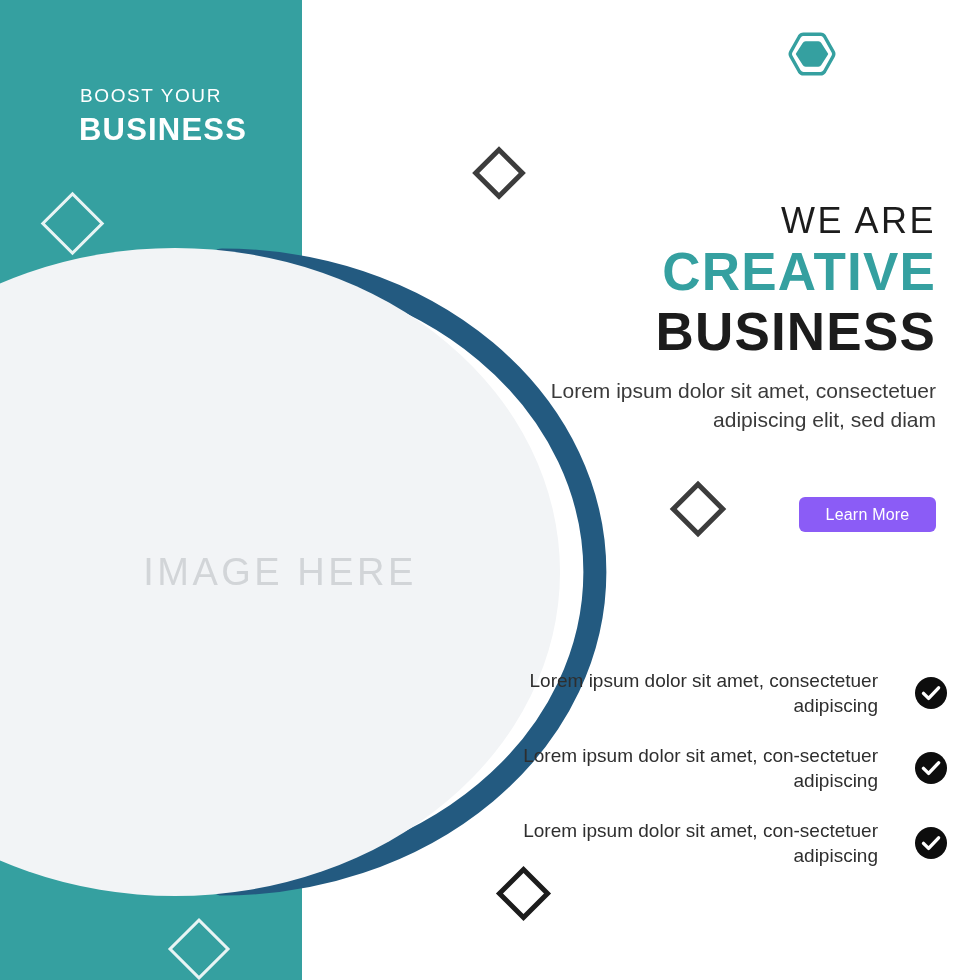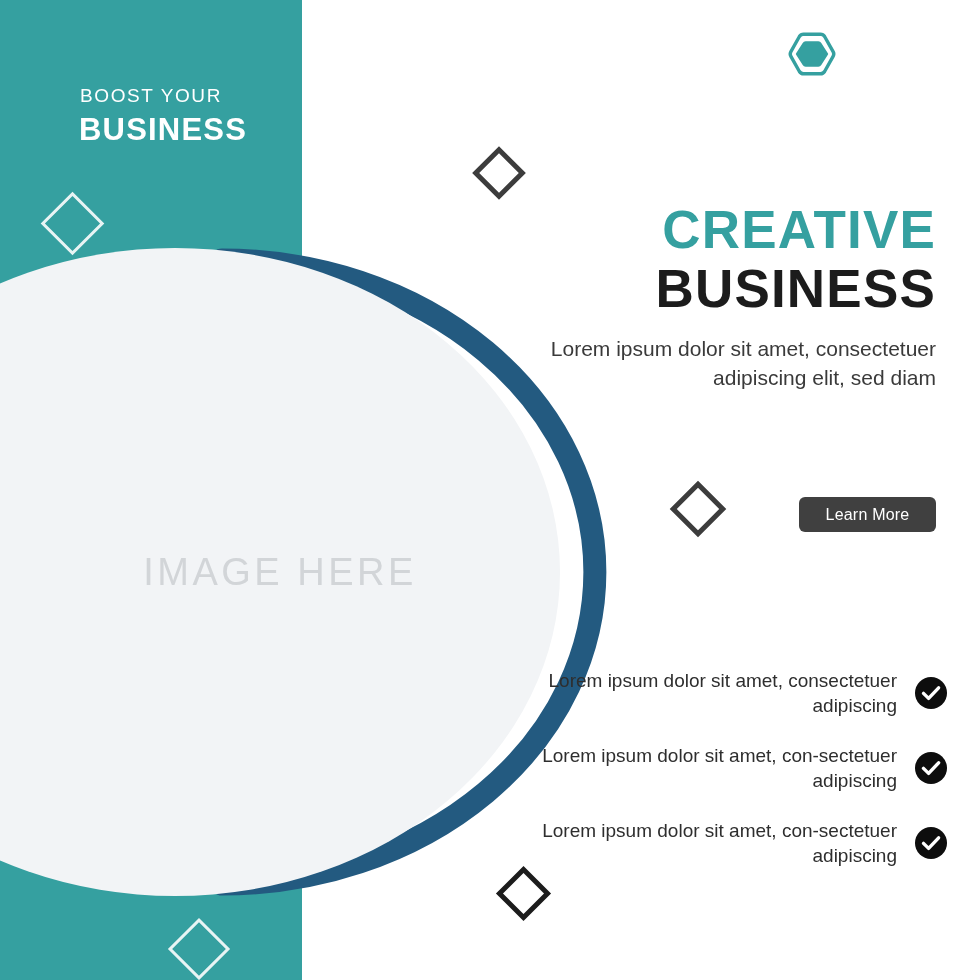--- a/index.html
+++ b/index.html
@@ -158,21 +158,21 @@
     font-weight:300;
     color:#3a3a3a;
     line-height:1.38;
     display:block;
   }
 
   .learn-more-btn {
     position:absolute;
     left:799px; top:497px;
     width:137px; height:35px;
-    background:#404040;
+    background:#8b5cf6;
     border:none;
     border-radius:6px;
     color:#ffffff;
     font-family:"Liberation Sans", sans-serif;
     font-size:16px;
     font-weight:400;
     letter-spacing:0.2px;
     cursor:pointer;
     display:flex;
     align-items:center;
@@ -183,20 +183,21 @@
   .feature-list {
     position:absolute;
     left:500px; top:668px;
     width:448px;
   }
   .feature-row {
     display:flex;
     align-items:center;
     justify-content:flex-end;
     margin-bottom:25px;
+    gap:19px;
   }
   .feature-text {
     text-align:right;
     font-size:19px;
     font-weight:300;
     color:#2e2e2e;
     line-height:1.32;
     padding-right:17px;
     flex:1;
   }
@@ -235,20 +236,21 @@
   <div class="diamond dark" id="diamond-dark-mid"></div>
 
   <div class="logo-block">
     <svg class="logo-mark" viewBox="0 0 50 50">
       <path d="M 16.5 4.2 L 33.5 4.2 Q 36.2 4.2 37.6 6.5 L 46.1 21.6 Q 47.5 24 46.1 26.4 L 37.6 41.5 Q 36.2 43.8 33.5 43.8 L 16.5 43.8 Q 13.8 43.8 12.4 41.5 L 3.9 26.4 Q 2.5 24 3.9 21.6 L 12.4 6.5 Q 13.8 4.2 16.5 4.2 Z" fill="none" stroke="#35a0a0" stroke-width="3.4"></path>
       <path d="M 18.6 11.2 L 31.4 11.2 Q 33.3 11.2 34.3 12.9 L 40.7 22.9 Q 41.7 24 40.7 25.1 L 34.3 35.1 Q 33.3 36.8 31.4 36.8 L 18.6 36.8 Q 16.7 36.8 15.7 35.1 L 9.3 25.1 Q 8.3 24 9.3 22.9 L 15.7 12.9 Q 16.7 11.2 18.6 11.2 Z" fill="#35a0a0"></path>
     </svg>
   </div>
 
   <div class="right-col">
+    <span class="h-we-are">WE ARE</span>
     <span class="h-creative">CREATIVE</span>
     <span class="h-solution">BUSINESS</span>
     <span class="sub-para">Lorem ipsum dolor sit amet, consectetuer adipiscing elit, sed diam</span>
   </div>
 
   <button class="learn-more-btn">Learn More</button>
 
   <div class="feature-list">
 
     <div class="feature-row">

